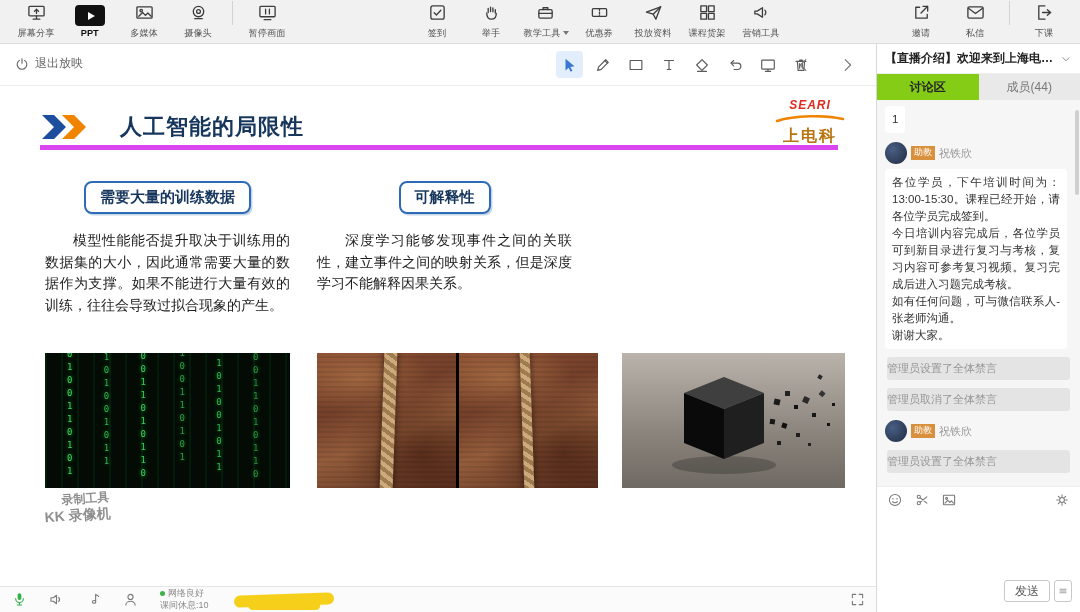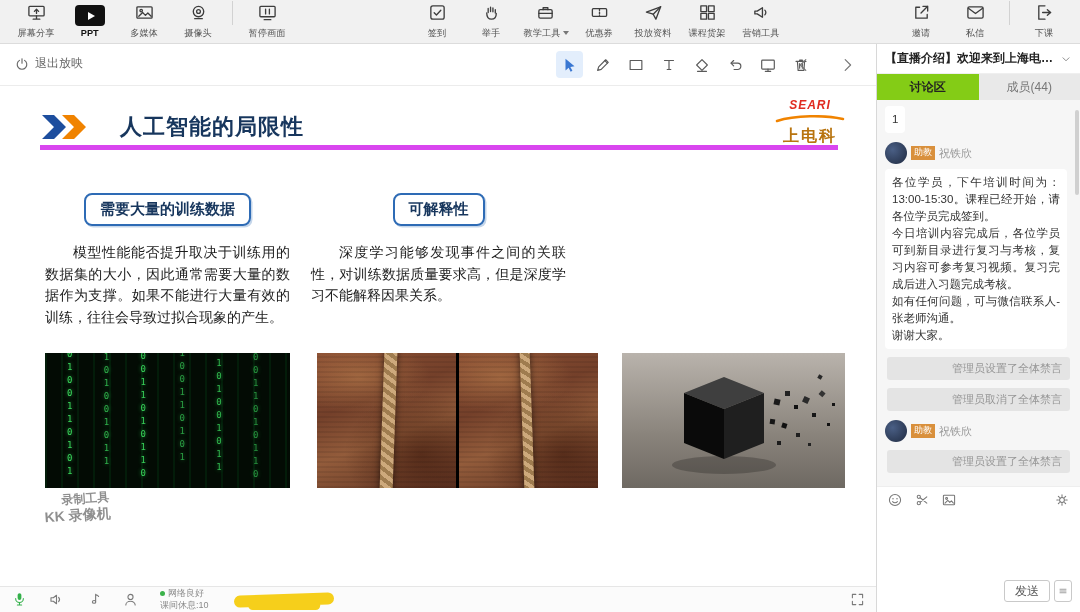--- a/index.html
+++ b/index.html
@@ -34,21 +34,21 @@
 .pnav{position:absolute;right:16px;top:7px;display:flex;gap:16px}
 .pnav .tool svg{stroke:#777}
 
 
 .slide{position:absolute;left:0;top:86px;width:876px;height:500px;background:#fff;overflow:hidden}
 .s-header{position:absolute;left:40px;top:22px;width:798px;height:42px;border-bottom:5px solid #d946ef;display:flex;align-items:center;gap:28px}
 .s-title{font-size:22px;font-weight:bold;color:#17365d;letter-spacing:1px}
 .logo{position:absolute;right:18px;top:12px;width:96px;text-align:center}
 .logo-brand{color:#e02b20;font-weight:bold;font-size:12px;font-style:italic;letter-spacing:1px;display:block}
 .logo-name{font-size:16px;color:#b8740f;letter-spacing:2px;font-weight:bold;display:block}
-.cols{position:absolute;left:45px;top:107px;width:800px;display:grid;grid-template-columns:245px 255px 245px;column-gap:21px}
+.cols{position:absolute;left:45px;top:95px;width:800px;display:grid;grid-template-columns:245px 255px 245px;column-gap:27px}
 .hbox{border:2px solid #2e6bb5;border-radius:8px;padding:5px 14px;color:#17365d;font-weight:bold;font-size:15px;margin:0 auto;box-shadow:1.5px 1.5px 0 rgba(46,107,181,.28);white-space:nowrap;width:max-content}
 .btext{margin-top:16px;font-size:14px;line-height:1.55;color:#1c1c1c;text-align:justify;text-indent:2em}
 .imgs{position:absolute;left:45px;top:267px;height:135px;display:flex}
 .img{height:135px;position:relative;overflow:hidden}
 .matrix{width:245px;background:#030b04}
 .matrix:before{content:"";position:absolute;inset:0;background:repeating-linear-gradient(90deg,rgba(0,255,80,.07) 0 2px,transparent 2px 16px)}
 .mcol{position:absolute;writing-mode:vertical-rl;text-orientation:upright;font-family:"DejaVu Sans Mono",monospace;font-size:9px;letter-spacing:3px;color:#3ad85c;text-shadow:0 0 4px #1f9c3c}
 .ropes{width:281px;margin-left:27px;display:flex;gap:3px;background:#000}
 .rope-panel{flex:1;position:relative;overflow:hidden;background:radial-gradient(120px 60px at 30% 18%,rgba(214,152,92,.4),transparent 60%),radial-gradient(110px 90px at 75% 75%,rgba(55,20,8,.55),transparent 70%),linear-gradient(160deg,#8a4f33 0%,#74402a 35%,#935c3b 60%,#5f3322 100%)}
 .rope-panel:after{content:"";position:absolute;inset:0;background:repeating-linear-gradient(0deg,rgba(0,0,0,.14) 0 2px,transparent 2px 5px);opacity:.55}
@@ -81,21 +81,21 @@
 .tab{flex:1;display:flex;align-items:center;justify-content:center;font-size:12px;cursor:pointer}
 .tab.active{background:#84cc16;color:#222;font-weight:bold}
 .tab.inactive{background:#e9e9e9;color:#777}
 .chat{flex:none;height:386px;background:#f6f6f6;padding:6px 8px 4px;overflow:hidden;position:relative}
 .bubble{background:#fff;border-radius:4px;padding:5px 7px;font-size:11.5px;color:#333;line-height:1.48;width:max-content;max-width:182px}
 .bubble.pre{white-space:pre-line;text-align:justify}
 .msg-head{display:flex;align-items:center;gap:4px;margin:9px 0 5px}
 .avatar{width:22px;height:22px;border-radius:50%;background:radial-gradient(circle at 35% 35%,#4a5f85,#1f2a40);flex:none;cursor:pointer}
 .badge{background:#d9903c;color:#fff;font-size:9px;padding:1px 3px;border-radius:0;line-height:1.3}
 .uname{color:#999;font-size:11px}
-.syspill{background:#e4e4e4;color:#979797;font-size:11px;border-radius:3px;padding:4px 8px;text-align:right;margin:8px 2px 0}
+.syspill{background:#e4e4e4;color:#979797;font-size:11px;border-radius:3px;padding:4px 0;text-align:left;margin:8px 2px 0}
 .chat-scroll{position:absolute;right:1px;top:10px;width:4px;height:85px;border-radius:2px;background:#d0d0d0;cursor:pointer}
 .sb-icons{height:26px;flex:none;display:flex;align-items:center;gap:11px;padding:0 10px;background:#fff;border-top:1px solid #eee}
 .sb-icons .ic{display:flex;cursor:pointer}
 .sb-icons svg{width:16px;height:16px;stroke:#777;fill:none;stroke-width:1.3;stroke-linecap:round;stroke-linejoin:round}
 .gear{margin-left:auto}
 .sb-input{flex:1;border:none;resize:none;outline:none;padding:6px 8px;font-family:inherit;font-size:12px;background:#fff}
 .send-row{height:34px;flex:none;display:flex;align-items:center;justify-content:flex-end;gap:4px;padding:0 8px 8px}
 .send-btn{width:46px;height:22px;border:1px solid #c9c9c9;border-radius:3px;background:#fff;font-size:12px;color:#555;display:flex;align-items:center;justify-content:center;cursor:pointer}
 .send-dd{width:18px;height:22px;border:1px solid #c9c9c9;border-radius:3px;background:#fff;display:flex;align-items:center;justify-content:center;cursor:pointer}
 .send-dd svg{width:10px;height:10px;stroke:#777;fill:none;stroke-width:1.4;stroke-linecap:round}
@@ -313,21 +313,21 @@
       <span class="logo-name">上电科</span>
     </div>
 
     <div class="cols">
       <div>
         <div class="hbox">需要大量的训练数据</div>
         <div class="btext">模型性能能否提升取决于训练用的数据集的大小，因此通常需要大量的数据作为支撑。如果不能进行大量有效的训练，往往会导致过拟合现象的产生。</div>
       </div>
       <div>
         <div class="hbox">可解释性</div>
-        <div class="btext">深度学习能够发现事件之间的关联性，对训练数据质量要求高，但是深度学习不能解释因果关系。</div>
+        <div class="btext">深度学习能够发现事件之间的关联性，建立事件之间的映射关系，但是深度学习不能解释因果关系。</div>
       </div>
     </div>
 
     <div class="imgs">
       <div class="img matrix">
         <span class="mcol" style="left:8%;top:-4px">0100110101</span>
         <span class="mcol" style="left:23%;top:-14px;opacity:.8">1101001011</span>
         <span class="mcol" style="left:38%;top:-2px;opacity:.95">0011010110</span>
         <span class="mcol" style="left:54%;top:-18px;opacity:.7">0100110101</span>
         <span class="mcol" style="left:69%;top:-8px;opacity:.85">1101001011</span>

